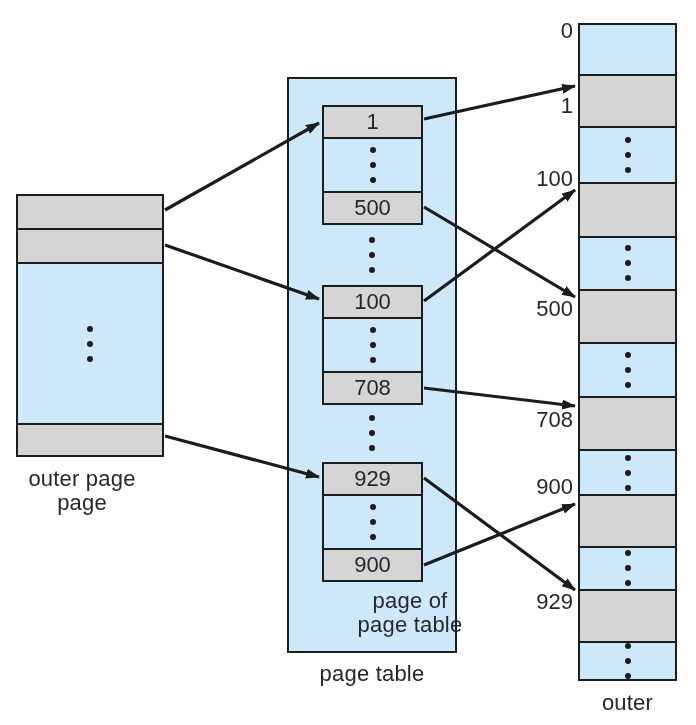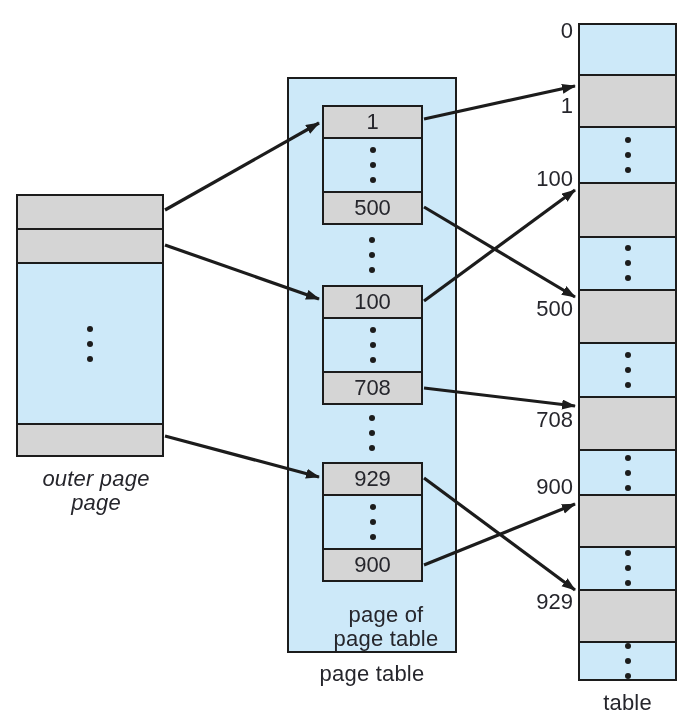--- a/index.html
+++ b/index.html
@@ -20,21 +20,21 @@
   #outer-table{
     left:16px;top:194px;width:148px;height:263px;
     border:2px solid #1c1c1c;background:#cde9f9;
     display:flex;flex-direction:column;
   }
   #outer-table .gray-row{background:#d5d5d5;}
   #outer-table .r1{height:32px;border-bottom:2px solid #1c1c1c;}
   #outer-table .r2{height:32px;border-bottom:2px solid #1c1c1c;}
   #outer-table .blue-row{flex:1;display:flex;align-items:center;justify-content:center;}
   #outer-table .r3{height:30px;border-top:2px solid #1c1c1c;}
-  #outer-label{left:22px;top:467px;width:148px;font-style:italic;}
+  #outer-label{left:8px;top:467px;width:148px;}
   
   #pt-panel{
     left:287px;top:77px;width:170px;height:576px;
     border:2px solid #1c1c1c;background:#cde9f9;
   }
   .pt-group{
     position:absolute;left:33px;width:101px;
     border:2px solid #1c1c1c;box-sizing:border-box;
     display:flex;flex-direction:column;
   }
@@ -42,21 +42,21 @@
     height:30px;background:#d5d5d5;
     display:flex;align-items:center;justify-content:center;
     font-size:22px;
   }
   .pt-dots{
     height:52px;background:#cde9f9;
     border-top:2px solid #1c1c1c;border-bottom:2px solid #1c1c1c;
     display:flex;align-items:center;justify-content:center;
   }
   .free-dots{position:absolute;left:0;width:166px;display:flex;justify-content:center;}
-  #pt-inner-label{position:absolute;left:0;top:524px;width:194px;}
+  #pt-inner-label{position:absolute;left:0;top:510px;width:194px;padding-left:24px;}
   #pt-label{left:287px;top:662px;width:170px;}
   
   #memory-col{
     left:578px;top:23px;width:99px;height:658px;
     border:2px solid #1c1c1c;background:#cde9f9;
     display:flex;flex-direction:column;
   }
   .mem-cell{display:flex;align-items:center;justify-content:center;}
   .mem-cell.gray{background:#d5d5d5;}
   .mem-cell.blue{background:#cde9f9;}
@@ -207,21 +207,21 @@
     </div>
   </div>
 
   <div class="mem-addr" style="top:20px;">0</div>
   <div class="mem-addr" style="top:95px;">1</div>
   <div class="mem-addr" style="top:168px;">100</div>
   <div class="mem-addr" style="top:298px;">500</div>
   <div class="mem-addr" style="top:409px;">708</div>
   <div class="mem-addr" style="top:476px;">900</div>
   <div class="mem-addr" style="top:591px;">929</div>
-  <div class="abs lbl" id="memory-label">table</div>
+  <div class="abs lbl" id="memory-label">outer</div>
 
   <svg id="arrows" viewBox="0 0 696 725" xmlns="http://www.w3.org/2000/svg">
     <defs>
       <marker id="ah" markerUnits="userSpaceOnUse" markerWidth="16" markerHeight="12" refX="13" refY="5" orient="auto">
         <path d="M0,0 L14,5 L0,10 Z" fill="#1c1c1c"></path>
       </marker>
     </defs>
     <g stroke="#1c1c1c" stroke-width="3.2" fill="none">
       <line x1="165" y1="210" x2="319" y2="123" marker-end="url(#ah)"></line>
       <line x1="165" y1="245" x2="319" y2="299" marker-end="url(#ah)"></line>

